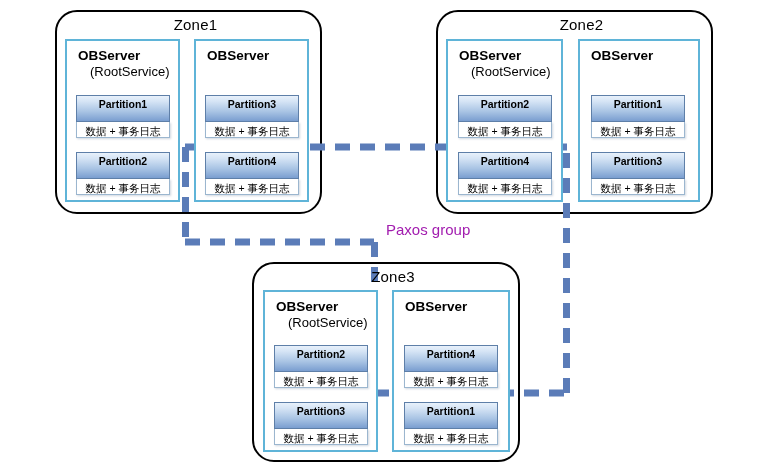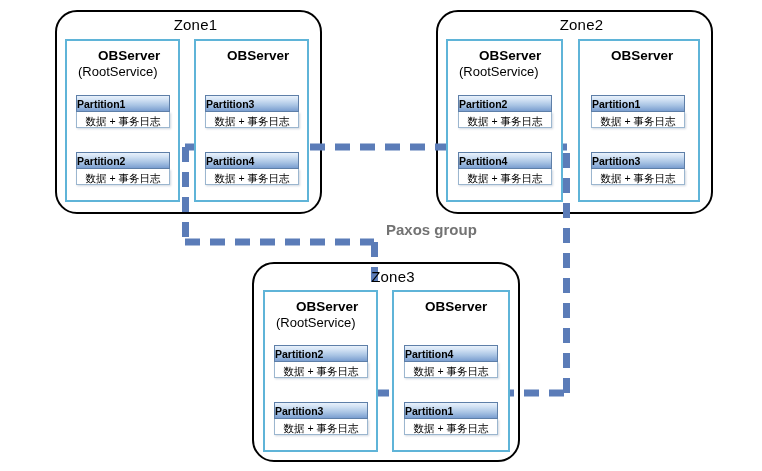--- a/index.html
+++ b/index.html
@@ -44,41 +44,41 @@
     background: #ffffff;
     box-sizing: border-box;
     z-index: 4;
   }
   .ob-title {
     font-size: 13.5px;
     font-weight: bold;
     color: #000000;
     padding: 7px 0 0 11px;
     line-height: 1.18;
-    margin-left: 20px;
   }
   .ob-sub {
     font-size: 13px;
     font-weight: 400;
     color: #000000;
     padding: 0 0 0 11px;
     line-height: 1.18;
+    margin-left: 12px;
   }
 
   
   .partition {
     position: absolute;
     box-sizing: border-box;
     width: 94px;
     z-index: 5;
   }
   .part-head {
-    height: 17px;
+    height: 27px;
     line-height: 16px;
-    text-align: left;
+    text-align: center;
     font-size: 10.5px;
     font-weight: bold;
     color: #000000;
     border: 1px solid #5E7FA8;
     box-sizing: border-box;
     background: linear-gradient(to bottom, #e8f1fb 0%, #d5e4f5 22%, #a9c4e4 62%, #7a9ed0 100%);
   }
   .part-body {
     height: 16px;
     line-height: 18px;
@@ -98,22 +98,22 @@
     left: 0;
     top: 0;
     width: 762px;
     height: 471px;
     z-index: 3;
     pointer-events: none;
   }
   .paxos-label {
     position: absolute;
     font-size: 15px;
-    font-weight: bold;
-    color: #737373;
+    font-weight: normal;
+    color: #a21caf;
     z-index: 7;
     white-space: nowrap;
   }
 </style>
 </head>
 <body>
 
 <div id="canvas">
 
   <svg class="paxos-svg" viewBox="0 0 762 471" xmlns="http://www.w3.org/2000/svg">

